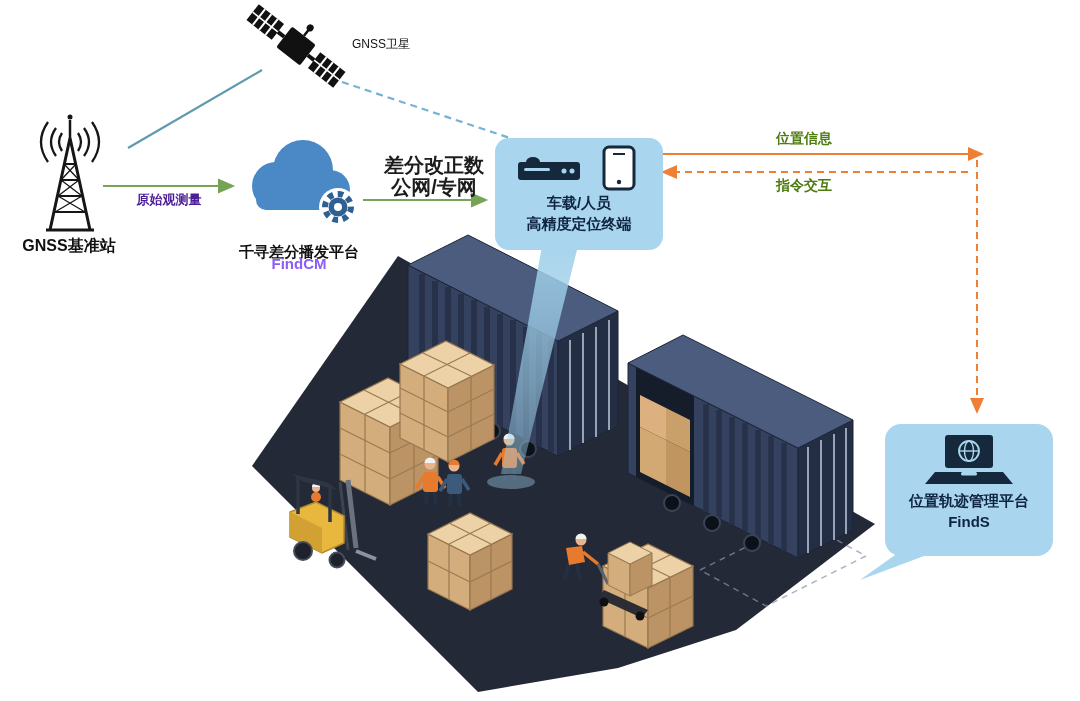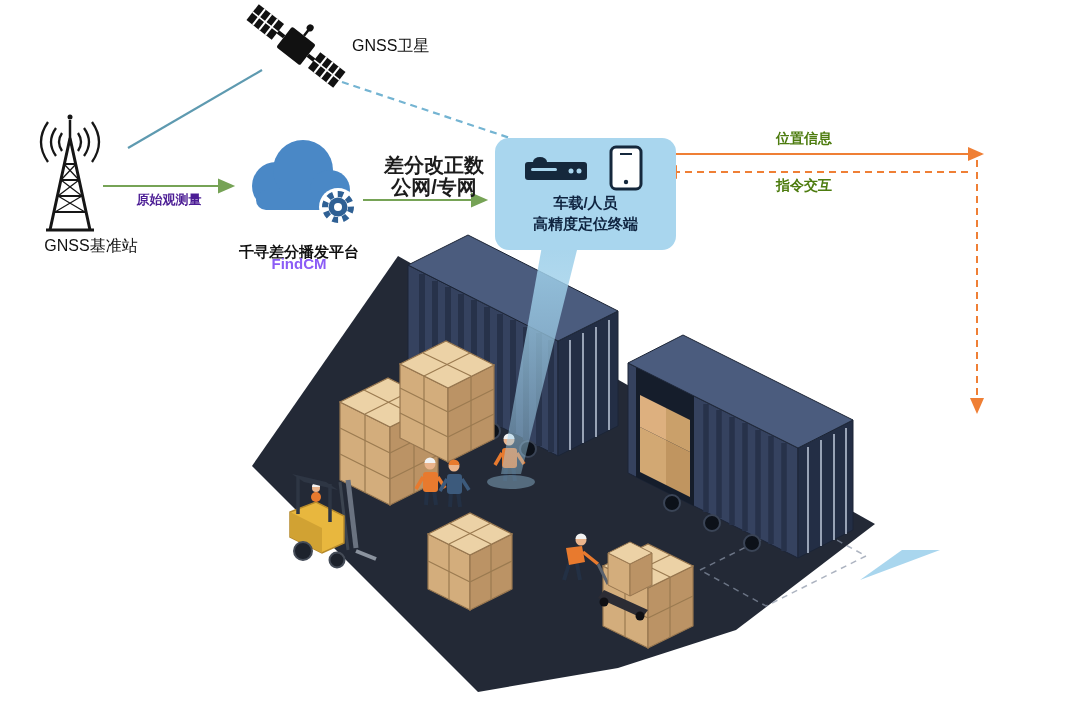--- a/index.html
+++ b/index.html
@@ -7,21 +7,21 @@
          font-family:"Liberation Sans","DejaVu Sans",sans-serif;}
   .stage svg.art{position:absolute;left:0;top:0;}
   .lbl{position:absolute;color:#1a1a1a;white-space:nowrap;}
   .lbl.center{text-align:center;white-space:normal;}
   .green-txt{color:#4c1d95;font-weight:bold;font-size:13px;}
   .dark-txt{color:#1c1c1c;font-weight:bold;font-size:20px;}
   .orange-txt{color:#4d7c0f;font-weight:bold;font-size:14px;}
   .panel{position:absolute;background:#a9d6ee;display:flex;flex-direction:column;
          align-items:center;box-sizing:border-box;}
   .panel .ptxt{font-weight:bold;color:#0f2440;font-size:15px;line-height:1.4;text-align:center;}
-  .terminal-panel{left:495px;top:138px;width:181px;height:112px;border-radius:14px;padding-top:6px;}
+  .terminal-panel{left:495px;top:138px;width:168px;height:112px;border-radius:14px;padding-top:6px;}
   .finds-panel{left:885px;top:424px;width:168px;height:132px;border-radius:16px;padding-top:10px;}
 </style>
 </head>
 <body>
 
 <div class="stage">
 
 <svg class="art" width="1080" height="701" viewBox="0 0 1080 701">
   <defs>
     <marker id="mG" markerWidth="9" markerHeight="8" refX="7" refY="3.5" orient="auto">
@@ -264,23 +264,23 @@
     <rect x="256" y="190" width="94" height="20" rx="10" fill="#4a88c6"></rect>
     <circle cx="338" cy="207" r="19" fill="#ffffff"></circle>
     <g>
       <circle cx="338" cy="207" r="9.5" fill="#2f6094"></circle>
       <circle cx="338" cy="207" r="13" fill="none" stroke="#2f6094" stroke-width="6" stroke-dasharray="5.5 4.6"></circle>
       <circle cx="338" cy="207" r="4" fill="#ffffff"></circle>
     </g>
   </g>
 </svg>
 
-<div class="lbl" style="left:352px;top:36px;font-size:16px;color:#111;">GNSS卫星</div>
-
-<div class="lbl center" style="left:32px;top:236px;width:118px;font-size:16px;font-weight:normal;color:#111;">GNSS基准站</div>
+<div class="lbl" style="left:352px;top:36px;font-size:12px;color:#111;">GNSS卫星</div>
+
+<div class="lbl center" style="left:10px;top:236px;width:118px;font-size:16px;font-weight:bold;color:#111;">GNSS基准站</div>
 
 <div class="lbl center green-txt" style="left:116px;top:191px;width:106px;">原始观测量</div>
 
 <div class="lbl center" style="left:216px;top:243px;width:166px;font-size:15px;font-weight:bold;color:#111;">千寻差分播发平台</div>
 <div class="lbl center" style="left:216px;top:255px;width:166px;font-size:15px;font-weight:bold;color:#8b5cf6;">FindCM</div>
 
 <div class="lbl center dark-txt" style="left:378px;top:152px;width:112px;">差分改正数</div>
 <div class="lbl center dark-txt" style="left:378px;top:174px;width:112px;">公网/专网</div>
 
 <div class="lbl center orange-txt" style="left:742px;top:130px;width:124px;">位置信息</div>
@@ -298,14 +298,26 @@
     <g>
       <rect x="88" y="3" width="30" height="42" rx="5" fill="#ffffff" stroke="#15283c" stroke-width="3"></rect>
       <line x1="97" y1="10" x2="109" y2="10" stroke="#15283c" stroke-width="2"></line>
       <circle cx="103" cy="38" r="2.2" fill="#15283c"></circle>
     </g>
   </svg>
   <div class="ptxt">车载/人员</div>
   <div class="ptxt">高精度定位终端</div>
 </div>
 
-
+<div class="panel finds-panel">
+  <svg width="96" height="56" viewBox="0 0 96 56">
+    <rect x="24" y="1" width="48" height="33" rx="3" fill="#15283c"></rect>
+    <circle cx="48" cy="17" r="10" fill="none" stroke="#a9d6ee" stroke-width="1.8"></circle>
+    <ellipse cx="48" cy="17" rx="4.5" ry="10" fill="none" stroke="#a9d6ee" stroke-width="1.4"></ellipse>
+    <line x1="38" y1="17" x2="58" y2="17" stroke="#a9d6ee" stroke-width="1.4"></line>
+    <path d="M14,38 L82,38 L92,50 L4,50 Z" fill="#15283c"></path>
+    <rect x="40" y="38" width="16" height="3.5" rx="1.5" fill="#a9d6ee"></rect>
+  </svg>
+  <div class="ptxt">位置轨迹管理平台</div>
+  <div class="ptxt">FindS</div>
 </div>
 
+</div>
+
 </body></html>

